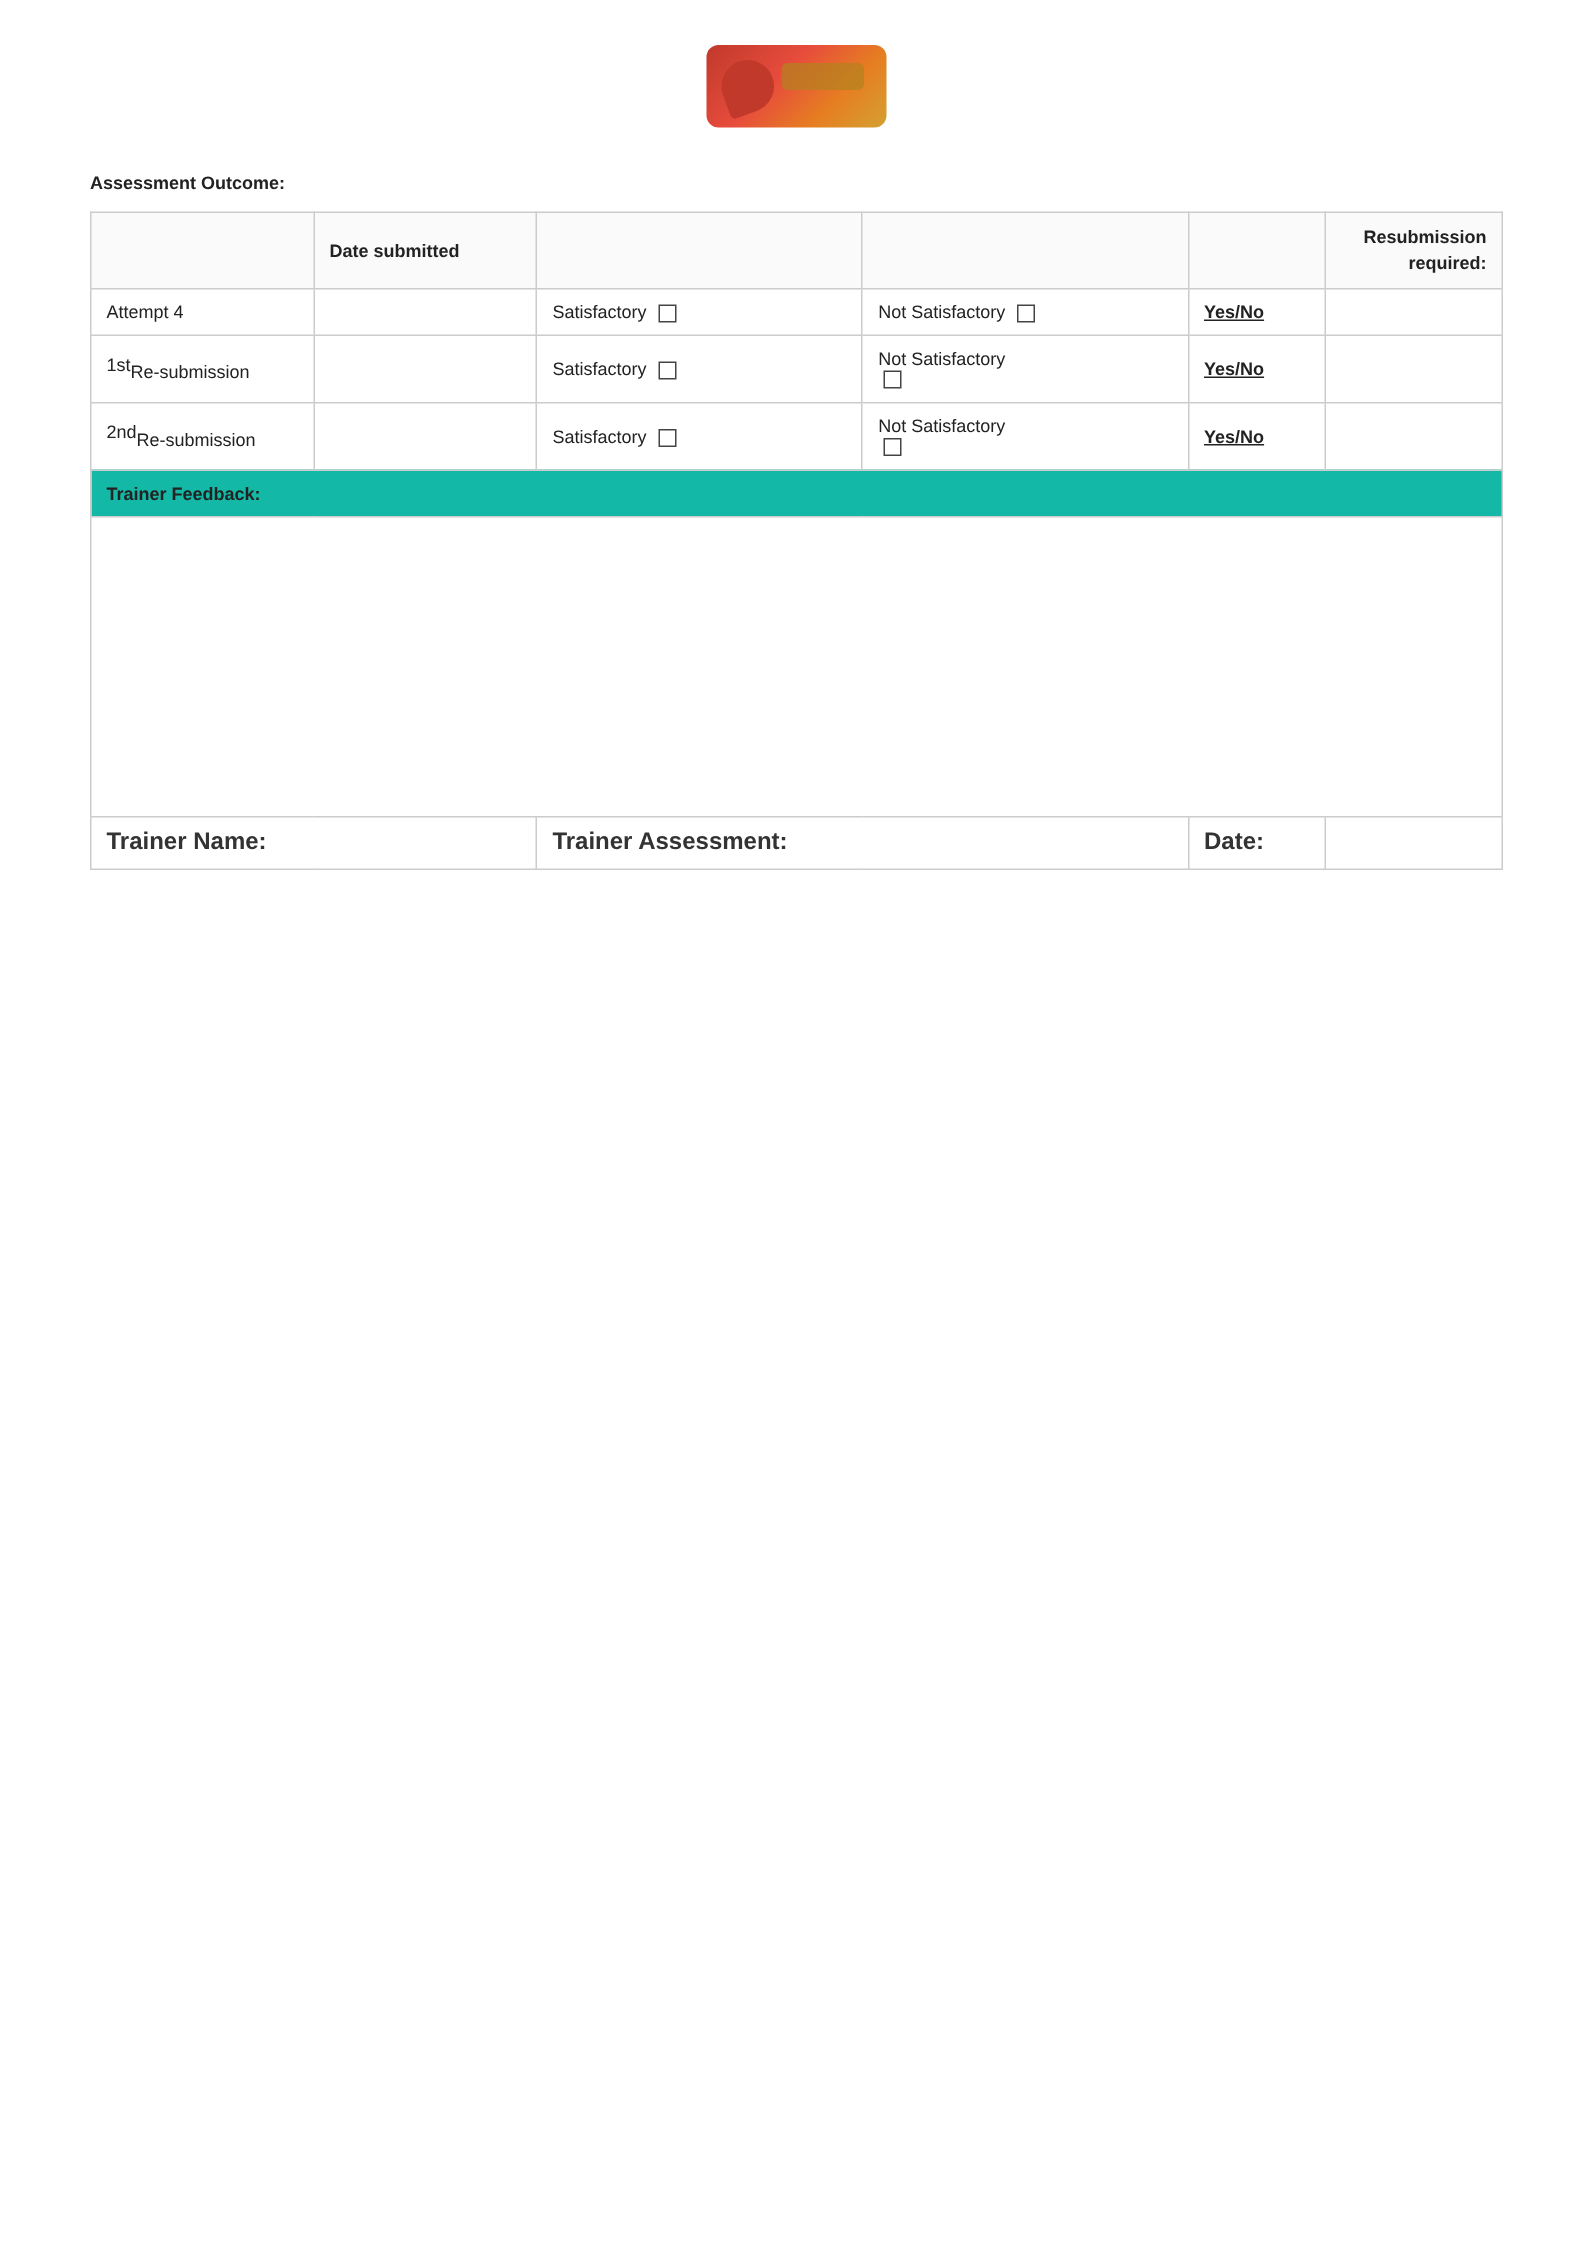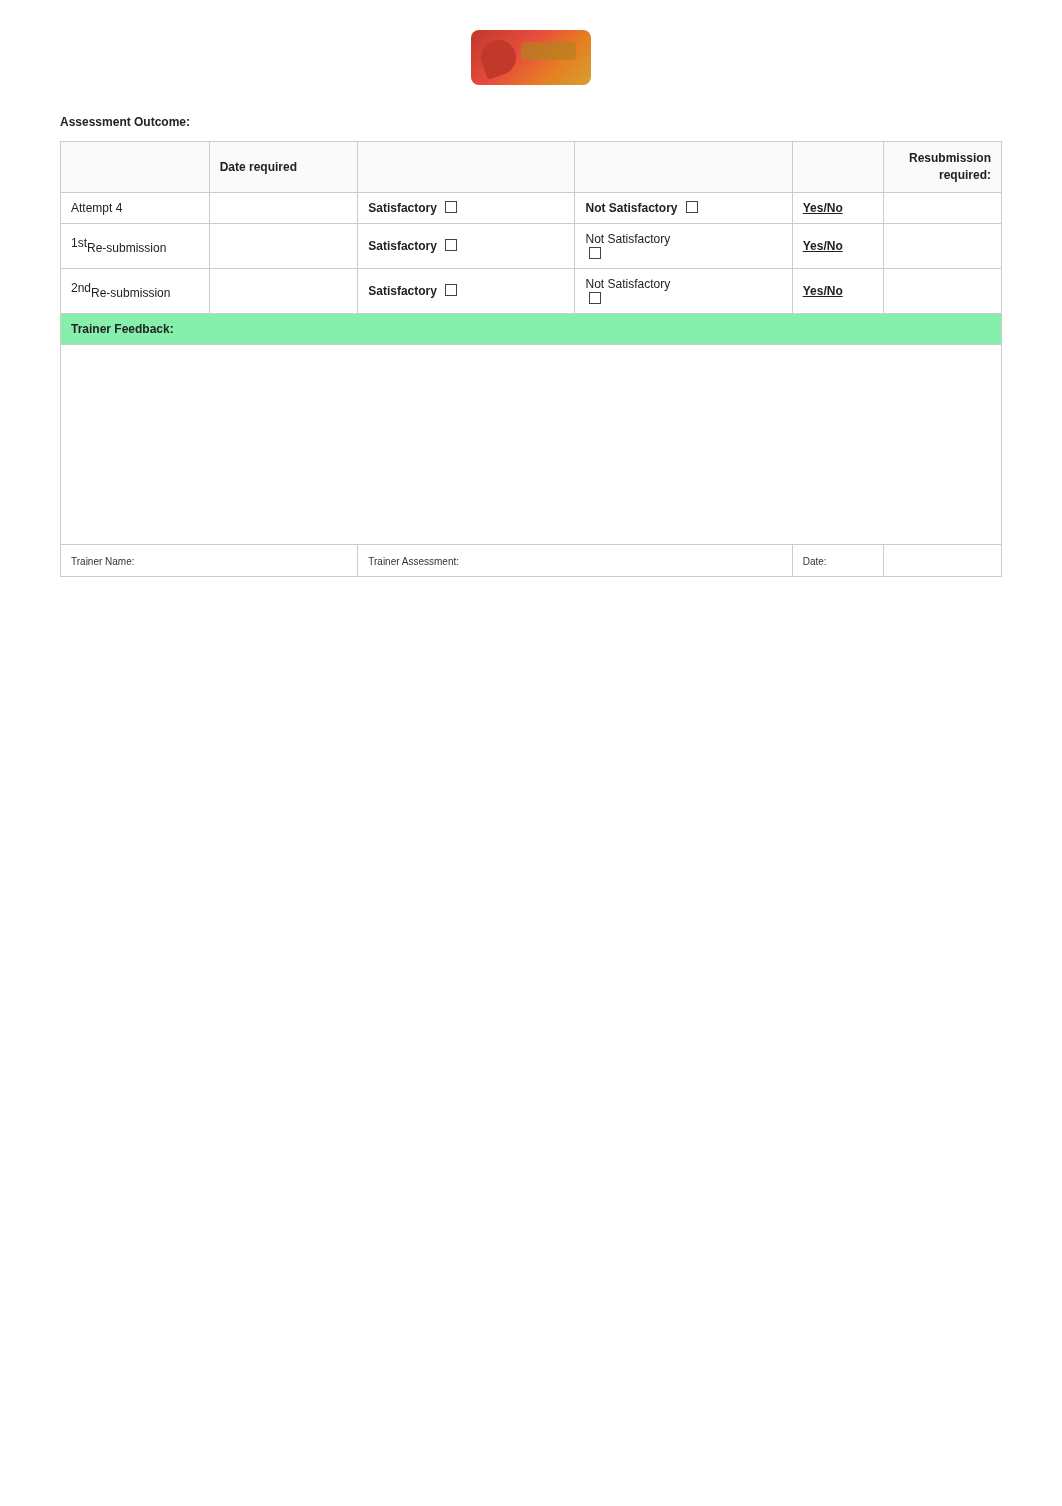--- a/index.html
+++ b/index.html
@@ -90,23 +90,22 @@
       font-size: 12px;
       vertical-align: super;
     }
 
     .satisfactory-cell {
       font-size: 12px;
     }
 
     .satisfactory-cell .checkbox-inline {
       display: inline-flex;
-      align-items: flex-start;
+      align-items: flex-end;
       gap: 4px;
-      font-weight: bold;
     }
 
     .checkbox-box {
       display: inline-block;
       width: 12px;
       height: 12px;
       border: 1px solid #444;
       vertical-align: middle;
       margin-left: 4px;
     }
@@ -120,33 +119,34 @@
     .resubmission-cell {
       font-size: 12px;
       line-height: 1.4;
       text-align: right;
     }
 
     .trainer-feedback-row td {
       padding: 8px 10px;
       font-weight: bold;
       font-size: 12px;
-      background: #86efac;
+      background: #14b8a6;
       margin-left: 40px;
     }
 
     .feedback-content-row td {
       height: 200px;
       vertical-align: top;
       padding: 8px 10px;
     }
 
     .bottom-label {
-      font-size: 10px;
+      font-size: 16px;
       color: #333;
+      font-weight: bold;
     }
 
     .date-col {
       width: 130px;
     }
 
     .col-attempt {
       width: 130px;
     }
 
@@ -174,21 +174,21 @@
   <div class="logo-placeholder"></div>
 </div>
 
 <div class="section-title">Assessment Outcome:</div>
 
 <table class="assessment-table">
   <tbody>
 
     <tr class="header-row">
       <td class="col-attempt"></td>
-      <td class="date-col header-date">Date required</td>
+      <td class="date-col header-date">Date submitted</td>
       <td class="col-satisfactory"></td>
       <td class="col-not-satisfactory"></td>
       <td class="col-yes-no"></td>
       <td class="col-resubmission resubmission-cell">Resubmission required:</td>
     </tr>
 
     <tr>
       <td class="attempt-label col-attempt">
         <span>Attempt 4</span>
       </td>

